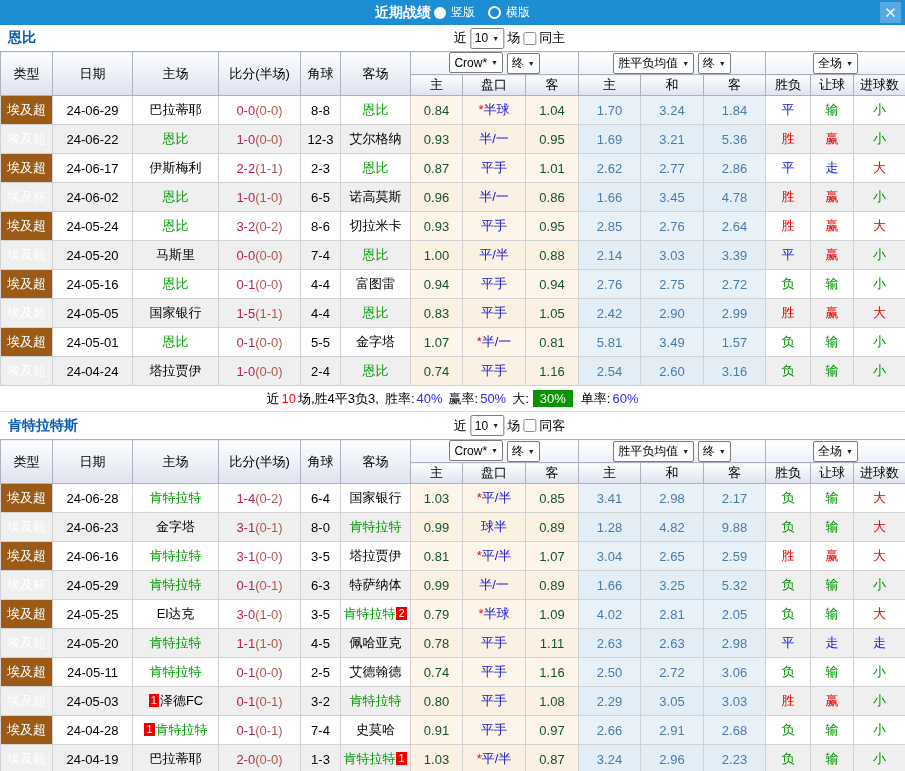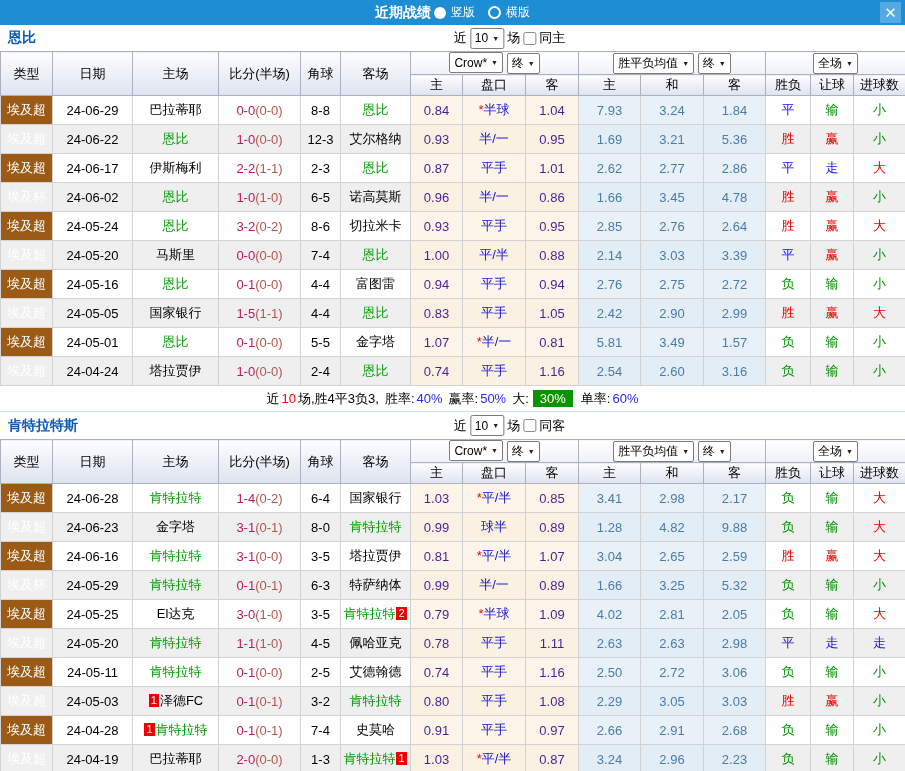--- a/index.html
+++ b/index.html
@@ -31,21 +31,21 @@
 
   
   table{border-collapse:collapse;table-layout:fixed;width:905px;}
   th,td{border:1px solid #d2d2d2;text-align:center;padding:0;white-space:nowrap;overflow:hidden;}
   thead th{border-color:#aab2c2;background:linear-gradient(#fcfdfe,#dee3ef);font-weight:normal;font-size:13px;color:#000;}
   .group-row th{height:22px;}
   .sub-row th{height:20px;}
   .group-cell{background:linear-gradient(#ffffff,#eef1f8);}
   tbody td{height:28px;font-size:13px;background:#fff;color:#000;}
   tr.alt td{background:#efefef;}
-  td.col-odds{background:#fdf5e9;color:#4c1d95;}
+  td.col-odds{background:#fdf5e9;color:#14532d;}
   td.col-avg{background:#e8f1f8;color:#4a7cab;}
   tr.alt td.col-odds{background:#faf1e2;}
   tr.alt td.col-avg{background:#e2edf6;}
   td.type-super{background:#9b5a15;color:#fff;}
   td.type-cup{background:#175010;color:#fff;}
   .team-green{color:#009b00;}
   .score-full{color:#be185d;}
   .score-half{color:#b2574d;}
   td.handicap-cell{color:#1515cc;background:#fdf5e9;margin-left:8px;}
   tr.alt td.handicap-cell{background:#faf1e2;}
@@ -161,21 +161,21 @@
             <tr>
               <td class="type-super">埃及超</td>
               <td>24-06-29</td>
               <td><span>巴拉蒂耶</span></td>
               <td><span class="score-full">0-0</span><span class="score-half">(0-0)</span></td>
               <td>8-8</td>
               <td><span class="team-green">恩比</span></td>
               <td class="col-odds">0.84</td>
               <td class="handicap-cell"><span class="star">*</span><span>半球</span></td>
               <td class="col-odds">1.04</td>
-              <td class="col-avg">7.93</td>
+              <td class="col-avg">1.70</td>
               <td class="col-avg">3.24</td>
               <td class="col-avg">1.84</td>
               <td class="r-blue">平</td>
               <td class="r-green">输</td>
               <td class="r-green">小</td>
             </tr>
             <tr class="alt">
               <td class="type-super">埃及超</td>
               <td>24-06-22</td>
               <td><span class="team-green">恩比</span></td>

